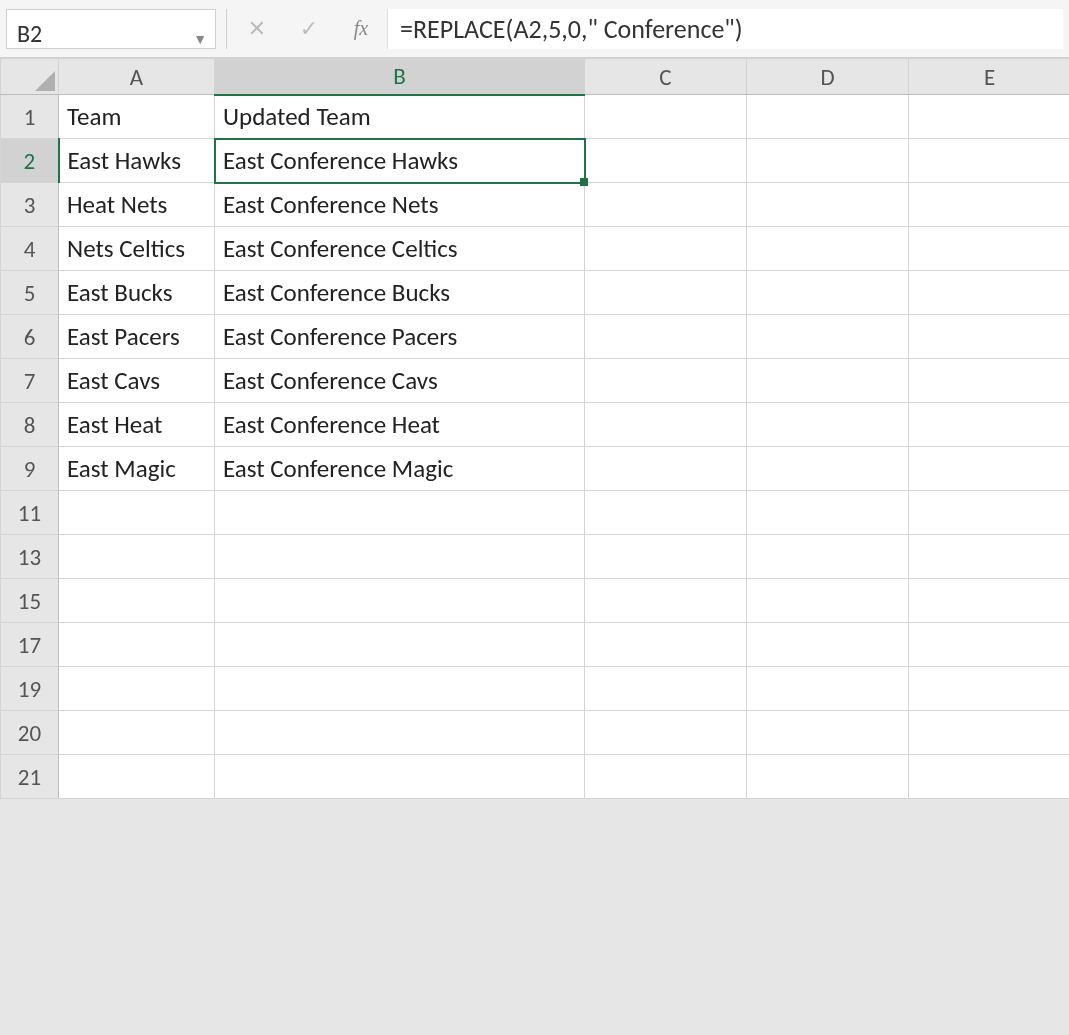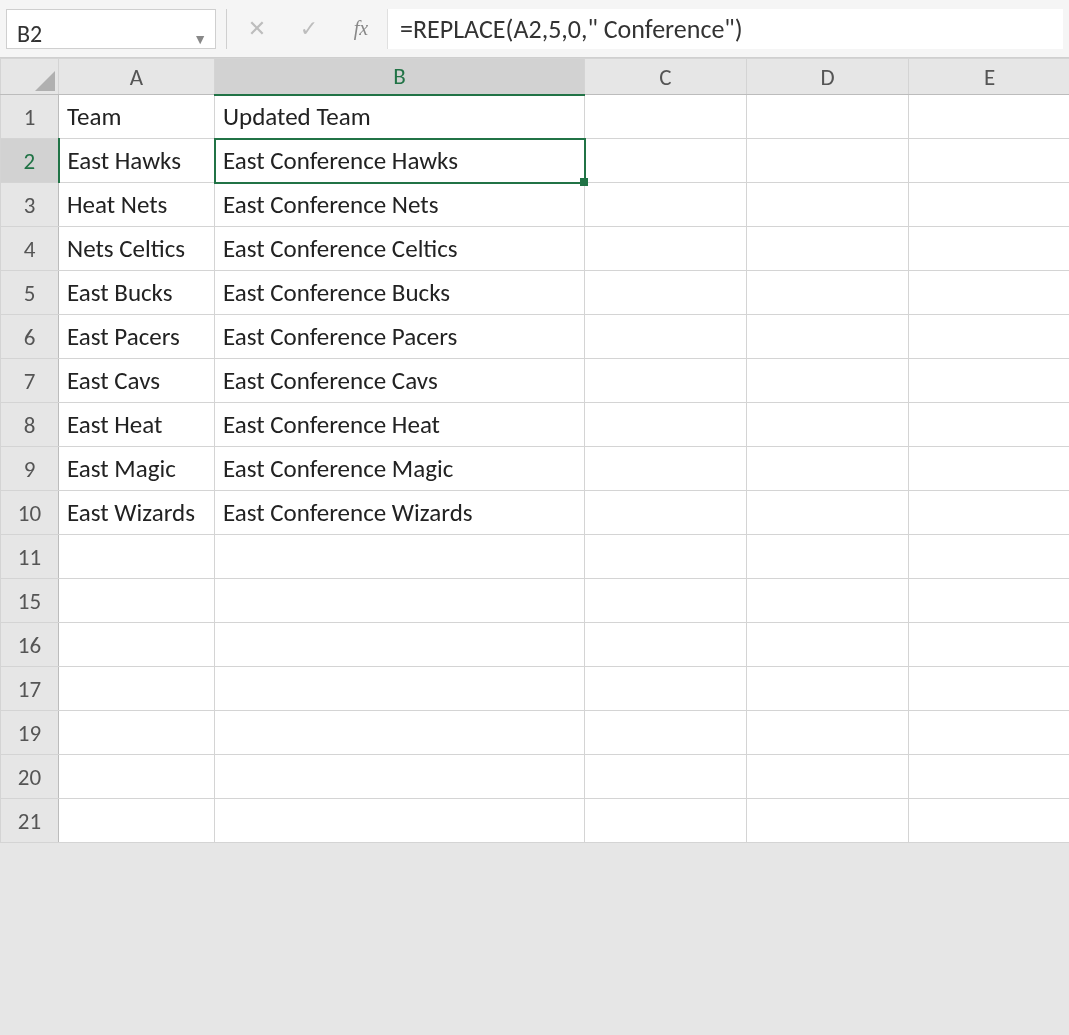--- a/index.html
+++ b/index.html
@@ -261,45 +261,37 @@
         </tr>
         <tr>
           <th class="rowhdr">9</th>
           <td>East Magic</td>
           <td>East Conference Magic</td>
           <td></td>
           <td></td>
           <td></td>
         </tr>
         <tr>
-          <th class="rowhdr">10</th>
-          <td>East Wizards</td>
-          <td>East Conference Wizards</td>
-          <td></td>
-          <td></td>
-          <td></td>
-        </tr>
-        <tr>
           <th class="rowhdr">11</th>
           <td></td>
           <td></td>
           <td></td>
           <td></td>
           <td></td>
         </tr>
         <tr>
+          <th class="rowhdr">13</th>
+          <td></td>
+          <td></td>
+          <td></td>
+          <td></td>
+          <td></td>
+        </tr>
+        <tr>
           <th class="rowhdr">15</th>
-          <td></td>
-          <td></td>
-          <td></td>
-          <td></td>
-          <td></td>
-        </tr>
-        <tr>
-          <th class="rowhdr">16</th>
           <td></td>
           <td></td>
           <td></td>
           <td></td>
           <td></td>
         </tr>
         <tr>
           <th class="rowhdr">17</th>
           <td></td>
           <td></td>

